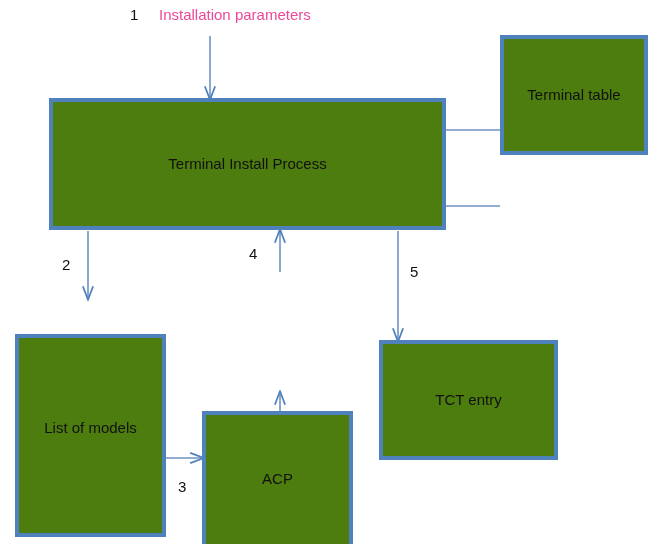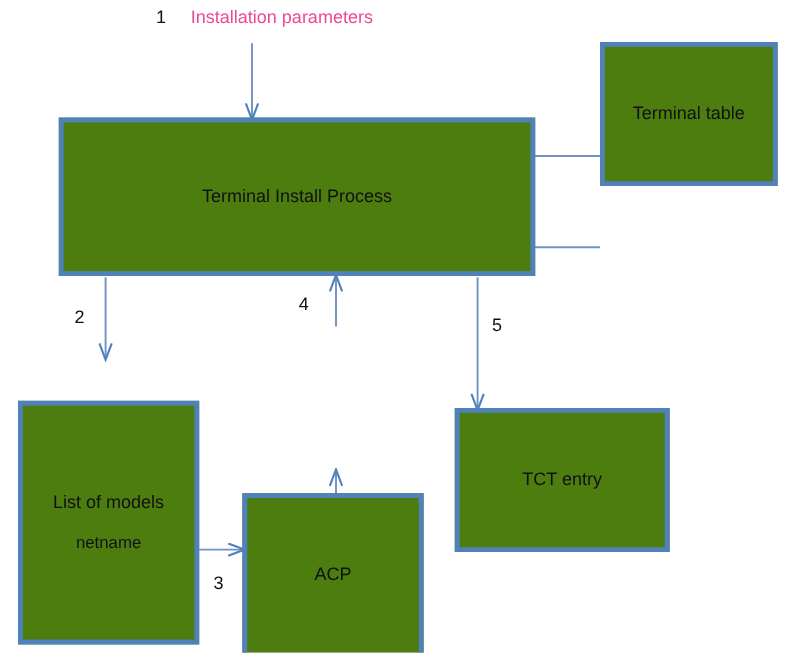--- a/index.html
+++ b/index.html
@@ -95,21 +95,20 @@
 
   <div class="box" style="left:500px; top:35px; width:148px; height:120px;">
     <span class="inner t-big">Terminal table</span>
   </div>
 
 
   <div class="box" style="left:15px; top:298px; width:151px; height:203px;margin-top:36px;">
     <div class="inner">
       <div class="t-big">List of models</div>
       <span class="spacer"></span>
-      <div class="t-mid">netname</div>
     </div>
   </div>
 
 
   <div class="box" style="left:202px; top:411px; width:151px; height:137px;">
     <span class="inner t-big">ACP</span>
   </div>
 
   <div class="box" style="left:379px; top:340px; width:179px; height:120px;">
     <span class="inner t-big">TCT entry</span>

